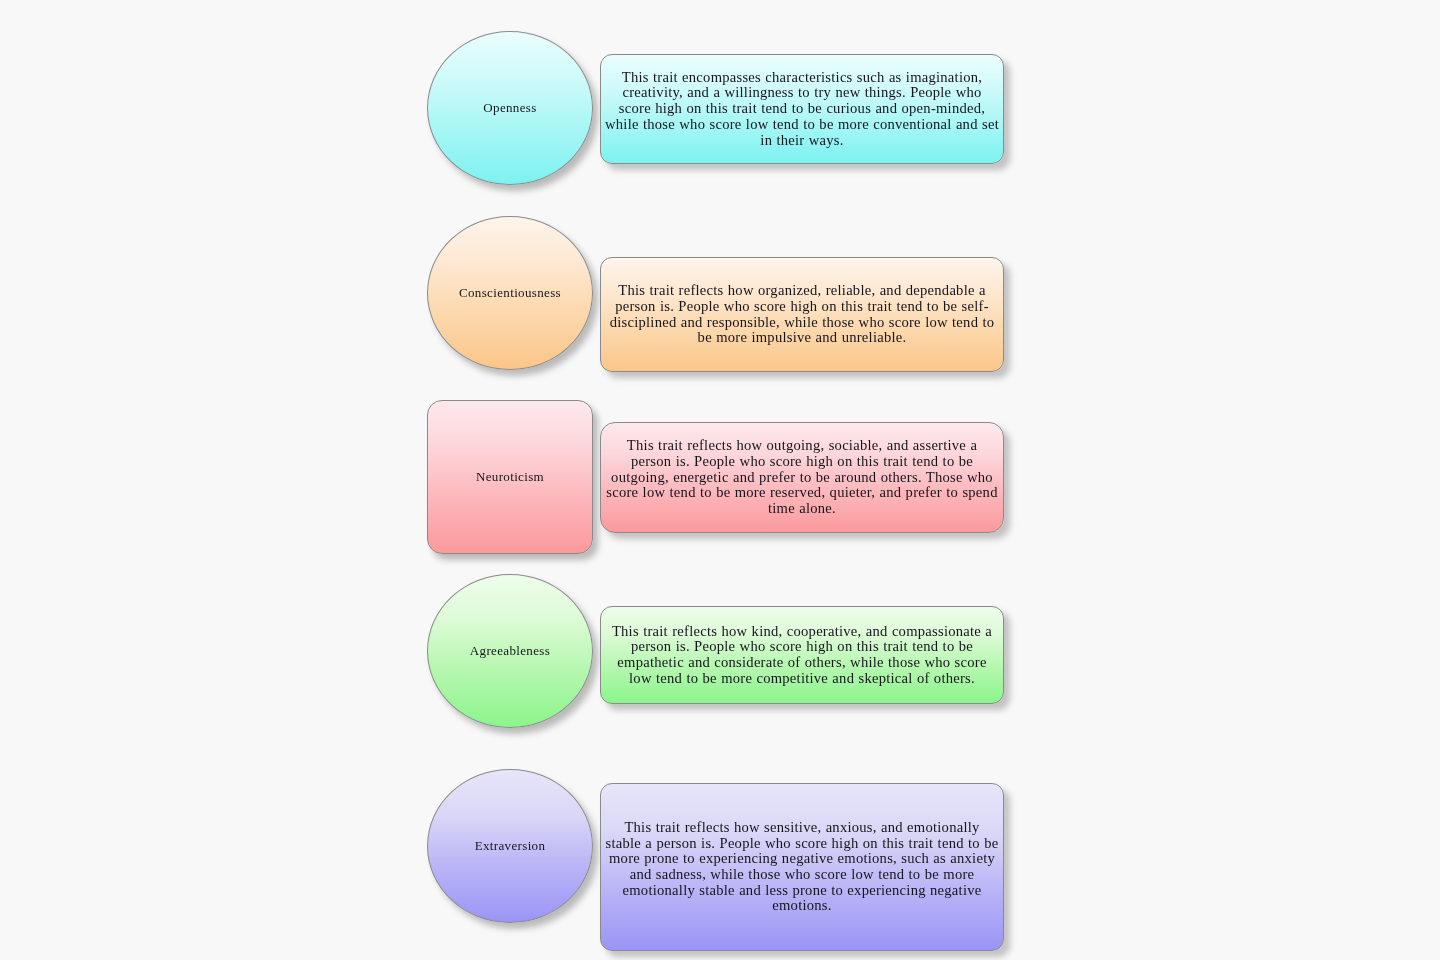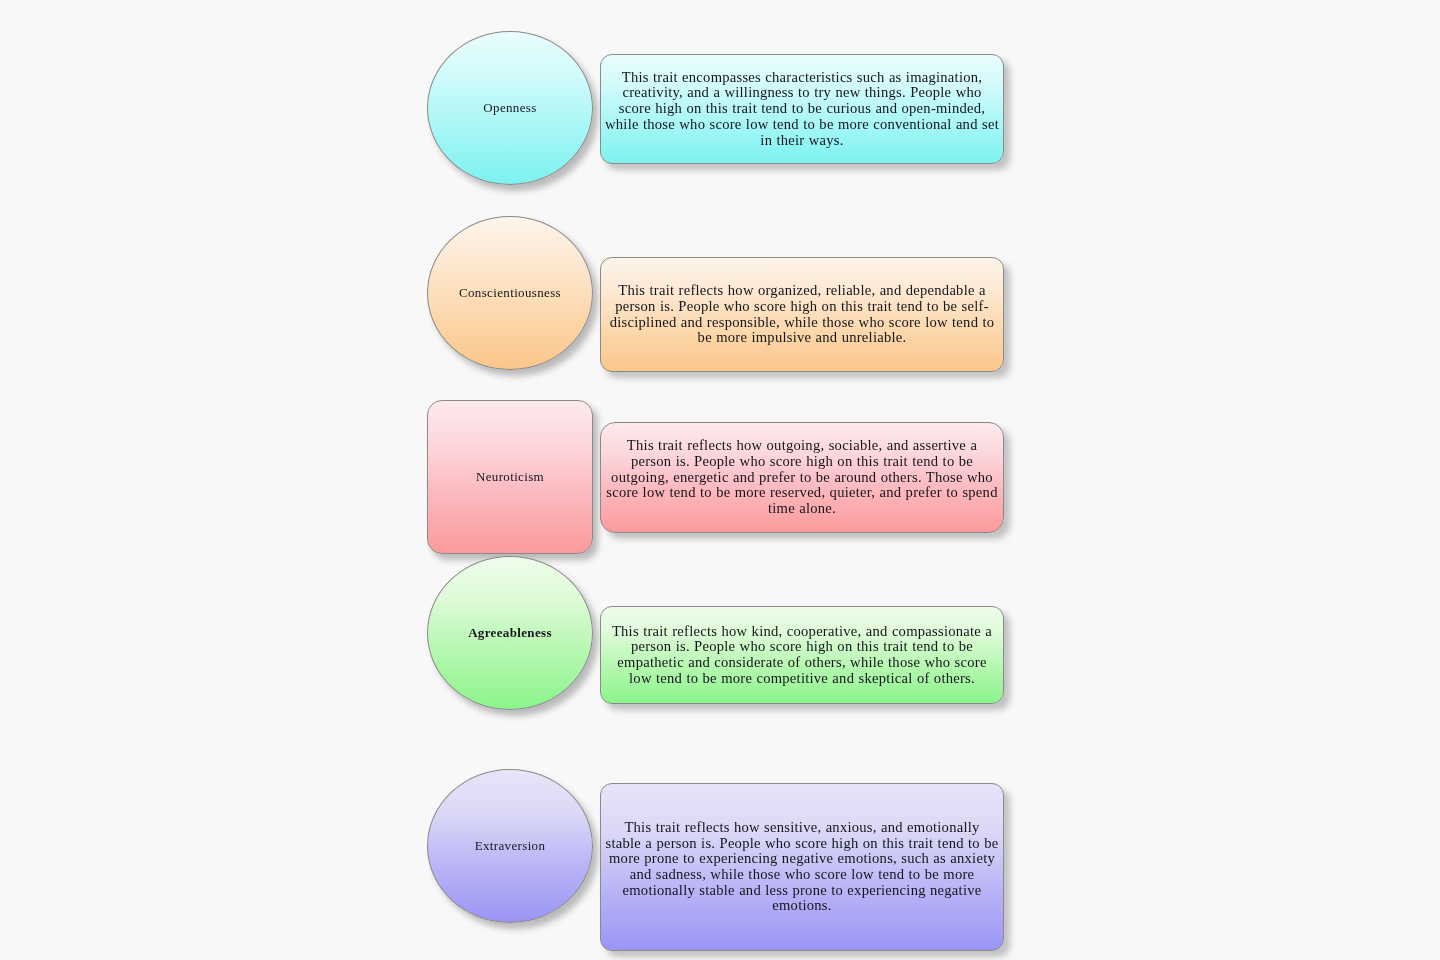--- a/index.html
+++ b/index.html
@@ -108,21 +108,21 @@
   <div class="trait-row" style="top:0px;">
     <div class="trait-circle g-extraversion" style="top:400px; height:154px;">
       <span class="trait-label">Neuroticism</span>
     </div>
     <div class="trait-box g-extraversion" style="top:422px; height:111px;">
       <span class="trait-desc">This trait reflects how outgoing, sociable, and assertive a person is.  People who score high on this trait tend to be outgoing, energetic and prefer to be around others.  Those who score low tend to be more reserved, quieter, and prefer to spend time alone.</span>
     </div>
   </div>
 
   <div class="trait-row" style="top:0px;">
-    <div class="trait-circle g-agreeableness" style="top:556px; height:154px;font-weight:bold;">
+    <div class="trait-circle g-agreeableness" style="top:574px; height:154px;">
       <span class="trait-label">Agreeableness</span>
     </div>
     <div class="trait-box g-agreeableness" style="top:606px; height:98px;">
       <span class="trait-desc">This trait reflects how kind, cooperative, and compassionate a person is.  People who score high on this trait tend to be empathetic and considerate of others, while those who score low tend to be more competitive and skeptical of others.</span>
     </div>
   </div>
 
   <div class="trait-row" style="top:0px;">
     <div class="trait-circle g-neuroticism" style="top:769px; height:154px;">
       <span class="trait-label">Extraversion</span>

